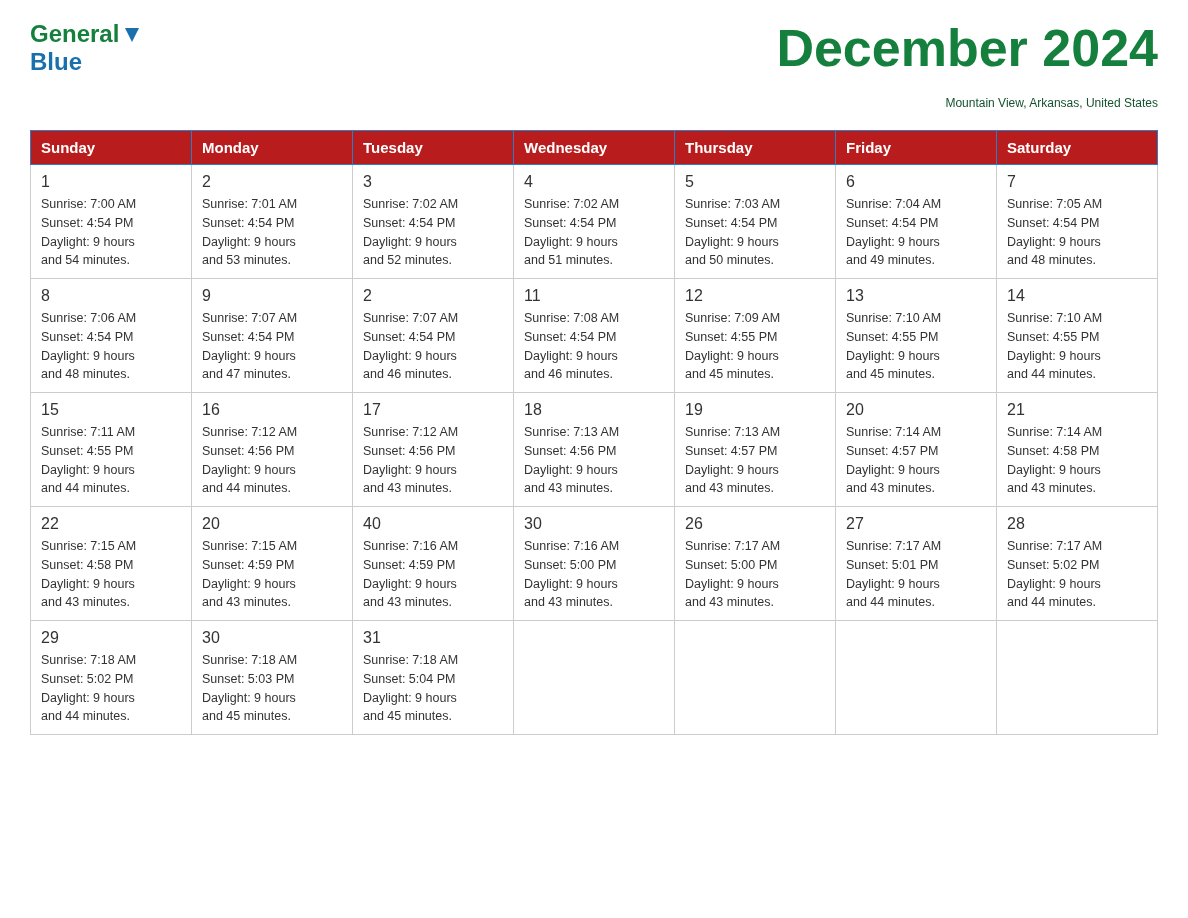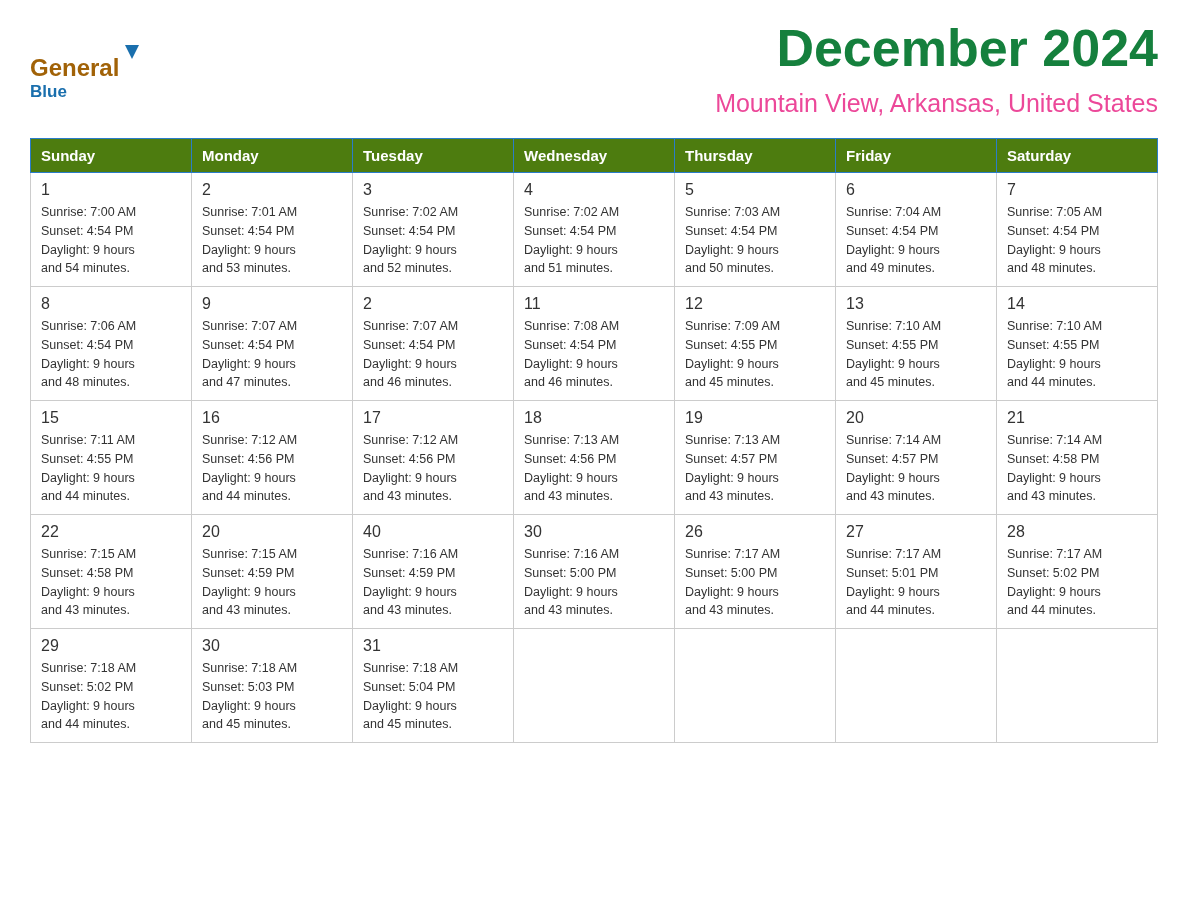--- a/index.html
+++ b/index.html
@@ -32,31 +32,31 @@
     .title-section {
       text-align: right;
     }
     .month-title {
       font-size: 52px;
       font-weight: bold;
       color: #15803d;
       line-height: 1.1;
     }
     .location {
-      font-size: 25px;
-      color: #ec4899;
-      margin-top: 12px;
+      font-size: 12px;
+      color: #14532d;
+      margin-top: 19px;
     }
     .calendar {
       width: 100%;
       border-collapse: collapse;
       border: 1.5px solid #2a7dc9;
     }
     .calendar thead th {
-      background-color: #4d7c0f;
+      background-color: #b91c1c;
       color: white;
       font-size: 15px;
       font-weight: bold;
       padding: 8px 10px;
       text-align: left;
       border: 1px solid #2a7dc9;
       margin-top: 32px;
     }
     .calendar tbody td {
       vertical-align: top;
@@ -80,27 +80,27 @@
     .empty-cell {
       background: #ffffff;
     }
   </style>
 </head>
 <body>
 
 <div class="header">
   <div class="logo">
     <div class="logo-top-row">
-      <span style="font-size:24px;font-weight:bold;color:#a16207;margin-top:34px;">General</span>
+      <span style="font-size:24px;font-weight:bold;color:#15803d;">General</span>
       <svg width="22" height="22" viewBox="0 0 22 22" style="margin-left:2px;margin-top:2px;">
         <polygon points="4,4 18,4 11,18" fill="#1a6fad"></polygon>
       </svg>
     </div>
     <div class="logo-bottom-row">
-      <span style="font-size:17px;font-weight:bold;color:#1a6fad;text-align:right;">Blue</span>
+      <span style="font-size:24px;font-weight:bold;color:#1a6fad;text-align:right;">Blue</span>
     </div>
   </div>
   <div class="title-section">
     <div class="month-title">December 2024</div>
     <div class="location">Mountain View, Arkansas, United States</div>
   </div>
 </div>
 
 <table class="calendar">
   <thead>

